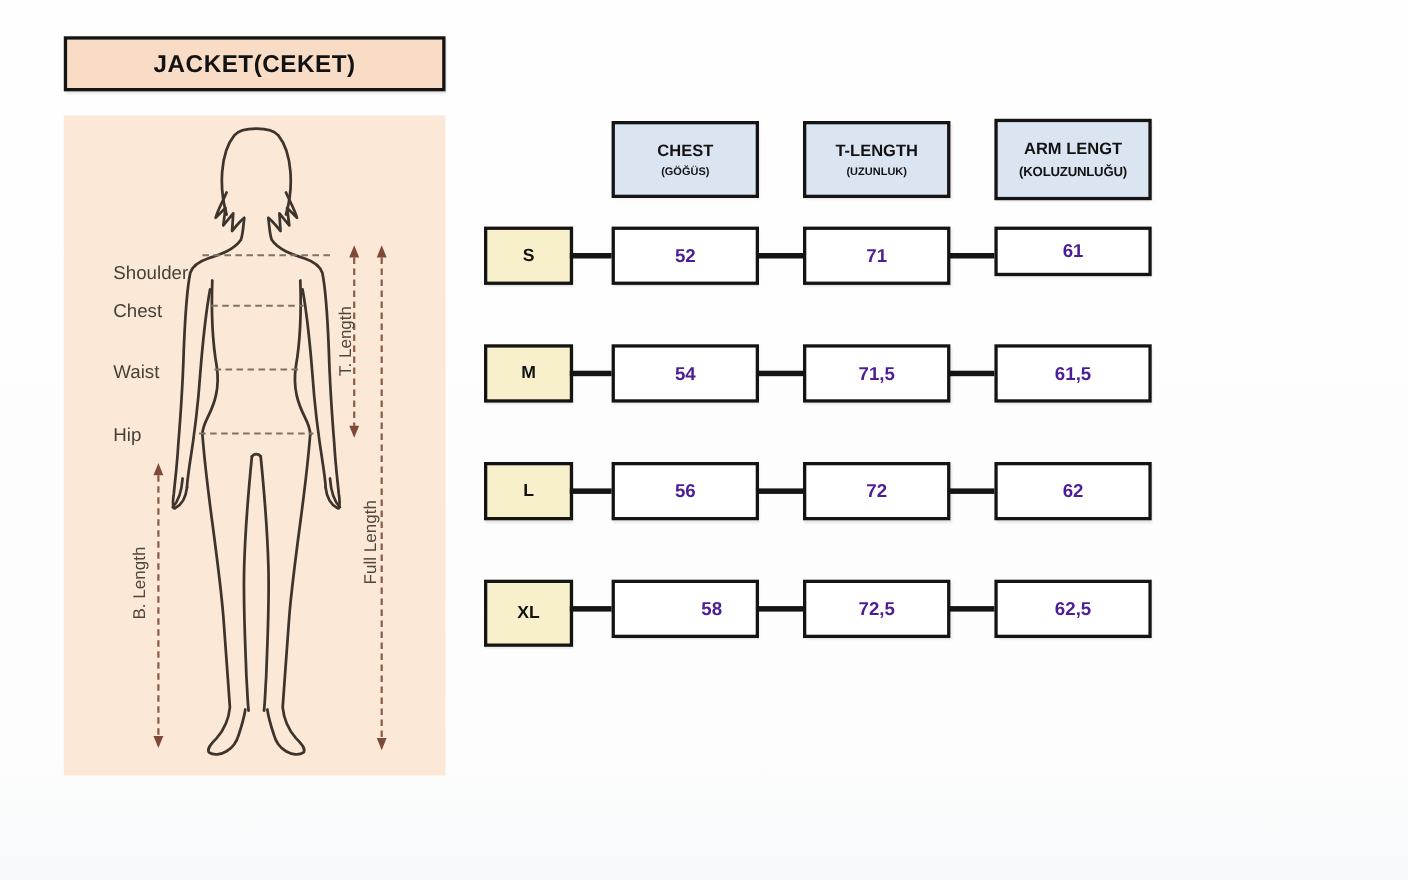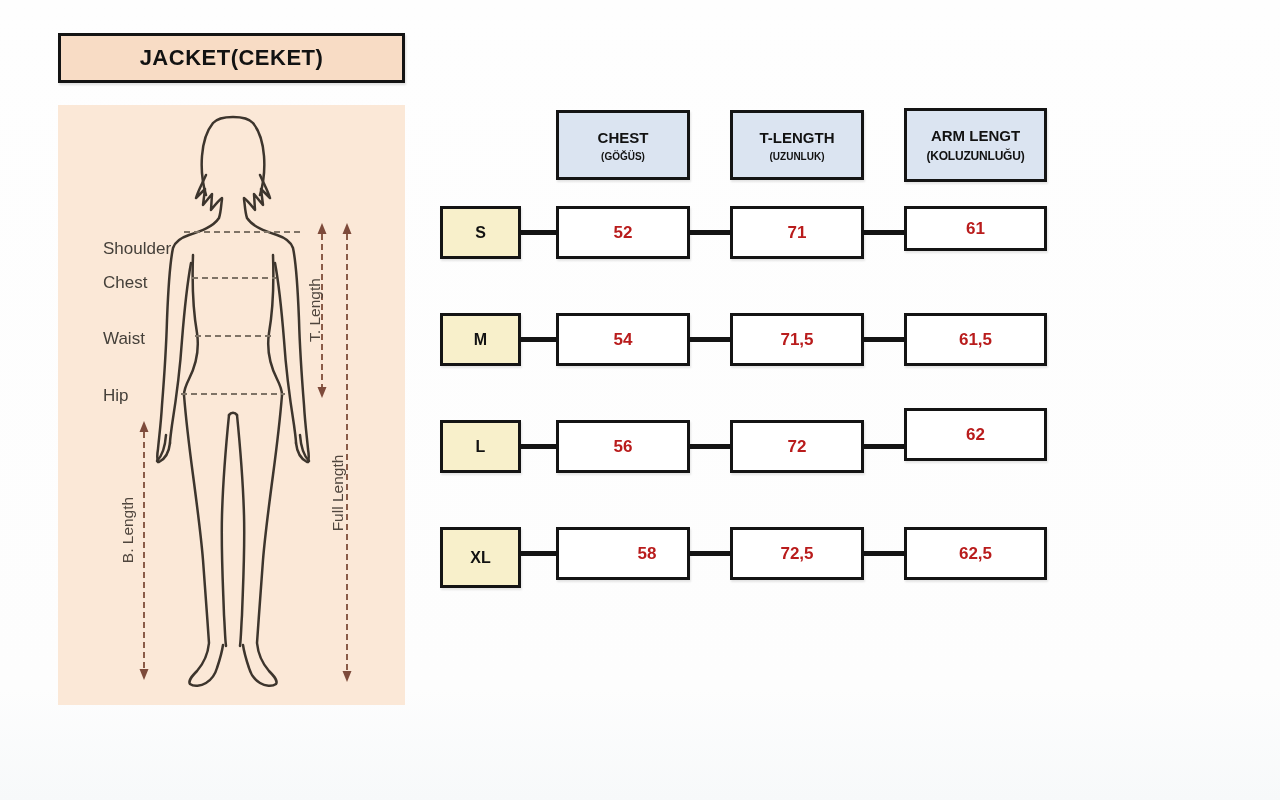--- a/index.html
+++ b/index.html
@@ -49,21 +49,21 @@
   .hcell.arm .l2{font-size:12px;letter-spacing:-0.2px;}
   .scell{
     position:absolute;background:#f8f0cb;border:3px solid #141414;box-sizing:border-box;
     display:flex;align-items:center;justify-content:center;
     font-weight:bold;font-size:16px;color:#121212;
     box-shadow:1px 2px 2px rgba(0,0,0,0.10);
   }
   .vcell{
     position:absolute;background:#ffffff;border:3px solid #141414;box-sizing:border-box;
     display:flex;align-items:center;justify-content:center;
-    font-weight:bold;font-size:17px;color:#b91c1c;
+    font-weight:bold;font-size:17px;color:#4c1d95;
     box-shadow:1px 2px 2px rgba(0,0,0,0.10);
   }
   .conn{position:absolute;height:5px;background:#141414;}
 </style>
 </head>
 <body>
 
 <div class="stage">
 
   <div class="title-box">
@@ -185,21 +185,21 @@
   </div>
   <div class="conn" style="left:518px;top:444px;width:40px;"></div>
   <div class="vcell" style="left:556px;top:420px;width:134px;height:53px;">
     <span>56</span>
   </div>
   <div class="conn" style="left:688px;top:444px;width:44px;"></div>
   <div class="vcell" style="left:730px;top:420px;width:134px;height:53px;">
     <span>72</span>
   </div>
   <div class="conn" style="left:862px;top:444px;width:44px;"></div>
-  <div class="vcell" style="left:904px;top:408px;width:143px;height:53px;">
+  <div class="vcell" style="left:904px;top:420px;width:143px;height:53px;">
     <span>62</span>
   </div>
 
   <div class="scell" style="left:440px;top:527px;width:81px;height:61px;">
     <span>XL</span>
   </div>
   <div class="conn" style="left:518px;top:551px;width:40px;"></div>
   <div class="vcell" style="left:556px;top:527px;width:134px;height:53px;padding-left:48px;">
     <span>58</span>
   </div>

